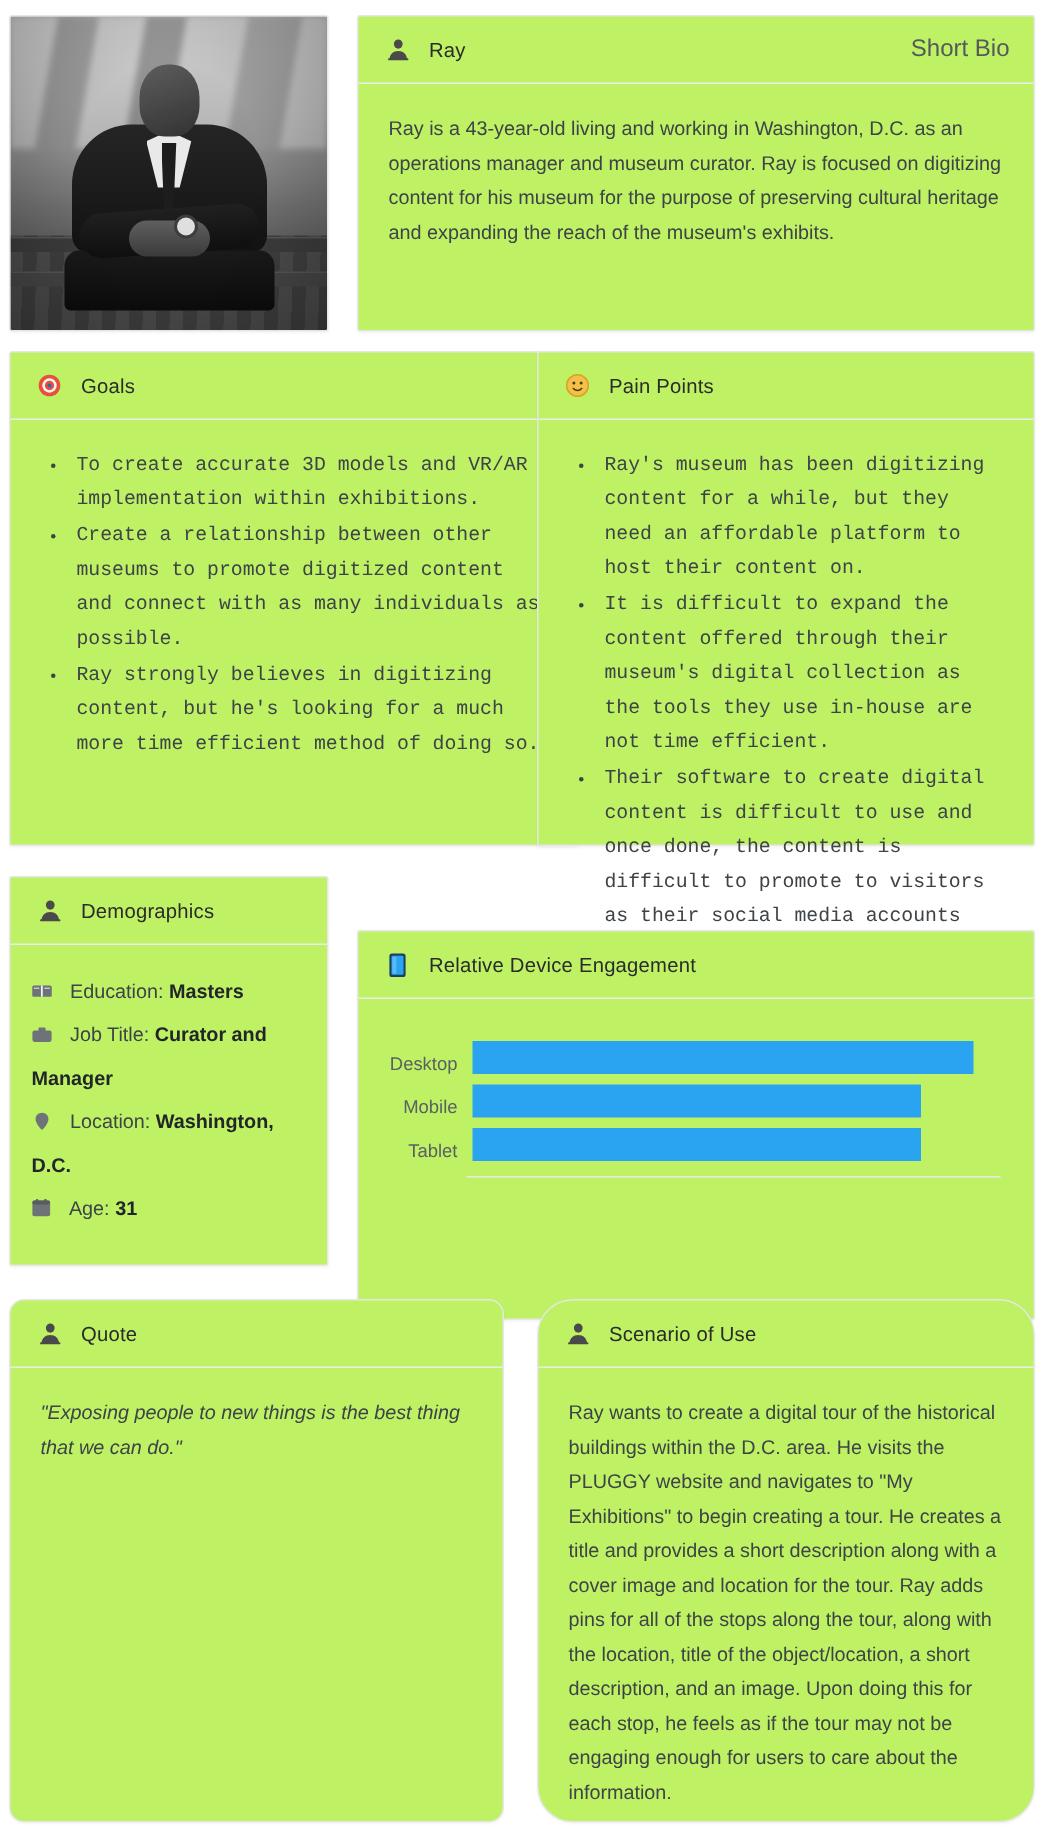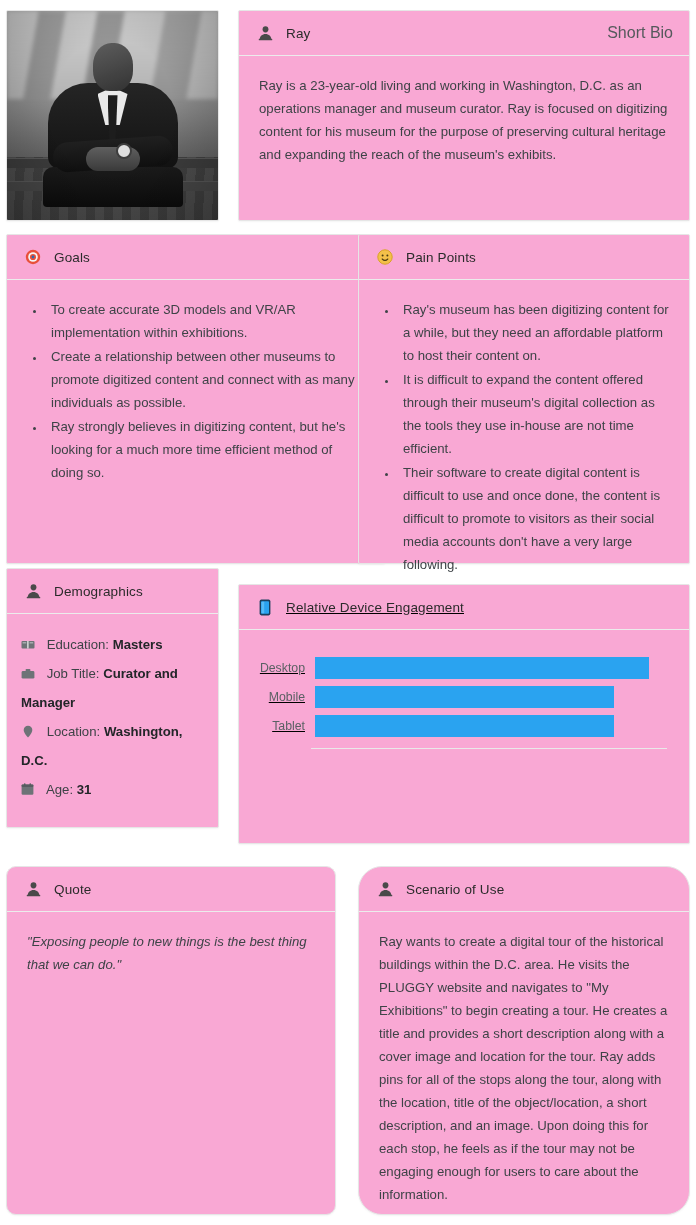--- a/index.html
+++ b/index.html
@@ -13,21 +13,21 @@
   .page {
     position: relative;
     width: 696px; height: 1225px;
     background: #ffffff;
     overflow: hidden;
   }
 
   
   .card {
     position: absolute;
-    background: #f9a8d4;
+    background: #bef264;
     border: 1px solid #e6e6e6;
     border-radius: 2px;
     box-shadow: 0 1px 2px rgba(0,0,0,0.045);
   }
   .card-head {
     display: flex;
     align-items: center;
     height: 45px;
     padding: 0 16px;
     border-bottom: 1px solid #ececec;
@@ -58,20 +58,21 @@
   .para {
     font-size: 13.2px;
     line-height: 23px;
     color: #3e4347;
     margin: 0;
   }
   ul.bullets {
     margin: 0;
     padding-left: 19px;
     list-style: disc;
+    font-family: Liberation Mono, monospace;
   }
   ul.bullets li {
     font-size: 13.2px;
     line-height: 23px;
     color: #3e4347;
     margin-bottom: 1px;
     padding-left: 5px;
   }
   ul.bullets li::marker { font-size: 11px; }
 
@@ -166,22 +167,22 @@
   }
   .photo .vig {
     position:absolute; inset:0;
     background:radial-gradient(ellipse at 50% 45%, rgba(0,0,0,0) 40%, rgba(0,0,0,.28) 100%);
   }
 
   
   .bio-card       { left:238px; top:10px;  width:452px; height:211px; }
   .goals-card     { left:6px;   top:234px; width:379px; height:330px; }
   .pain-card      { left:358px; top:234px; width:332px; height:330px; }
-  .demo-card      { left:6px;   top:568px; width:213px; height:260px; }
-  .chart-card     { left:238px; top:584px; width:452px; height:260px;text-decoration:underline; }
+  .demo-card      { left:6px;   top:584px; width:213px; height:260px; }
+  .chart-card     { left:238px; top:620px; width:452px; height:260px; }
   .quote-card     { left:6px;   top:866px; width:330px; height:349px;border-radius:10px; }
   .scenario-card  { left:358px; top:866px; width:332px; height:349px;border-radius:24px; }
 
   
   .demo-body { padding:16px 14px 14px 14px; }
   .demo-row {
     font-size: 13.2px;
     line-height: 29px;
     color: #3e4347;
   }
@@ -192,21 +193,21 @@
     margin-right:8px;
   }
   .demo-label { color:#3e4347; }
   .demo-value { color:#232629; font-weight:700; }
 
   
   .chart-body { padding: 26px 22px 20px 14px; position:relative; }
   .chart-plot { position:relative; }
   .bar-row {
     display:flex;
-    align-items:center;
+    align-items:flex-end;
     height:24px;
     margin-bottom:5px;
   }
   .bar-label {
     width:62px;
     text-align:right;
     padding-right:10px;
     font-size:12.3px;
     color:#5b6064;
     flex:0 0 auto;
@@ -259,21 +260,21 @@
         <svg width="15" height="16" viewBox="0 0 16 16" aria-hidden="true">
           <ellipse cx="8" cy="4.1" rx="3.1" ry="3.3" fill="#4a4a4a"></ellipse>
           <path d="M1.8 15c0-3.6 2.8-6 6.2-6s6.2 2.4 6.2 6z" fill="#4a4a4a"></path>
           <rect x="0.8" y="14.2" width="14.4" height="1.5" rx=".6" fill="#4a4a4a"></rect>
         </svg>
       </span>
       <span class="card-title">Ray</span>
       <span class="head-right">Short Bio</span>
     </div>
     <div class="card-body">
-      <p class="para">Ray is a 23-year-old living and working in Washington, D.C. as an operations manager and museum curator. Ray is focused on digitizing content for his museum for the purpose of preserving cultural heritage and expanding the reach of the museum's exhibits.</p>
+      <p class="para">Ray is a 43-year-old living and working in Washington, D.C. as an operations manager and museum curator. Ray is focused on digitizing content for his museum for the purpose of preserving cultural heritage and expanding the reach of the museum's exhibits.</p>
     </div>
   </div>
 
   <div class="card goals-card">
     <div class="card-head">
       <span class="ic">
         <svg width="16" height="16" viewBox="0 0 16 16" aria-hidden="true">
           <circle cx="8" cy="8" r="7.2" fill="#e8503a"></circle>
           <circle cx="8" cy="8" r="4.8" fill="#f5f5f5"></circle>
           <circle cx="8" cy="8" r="3.1" fill="#e8503a"></circle>

